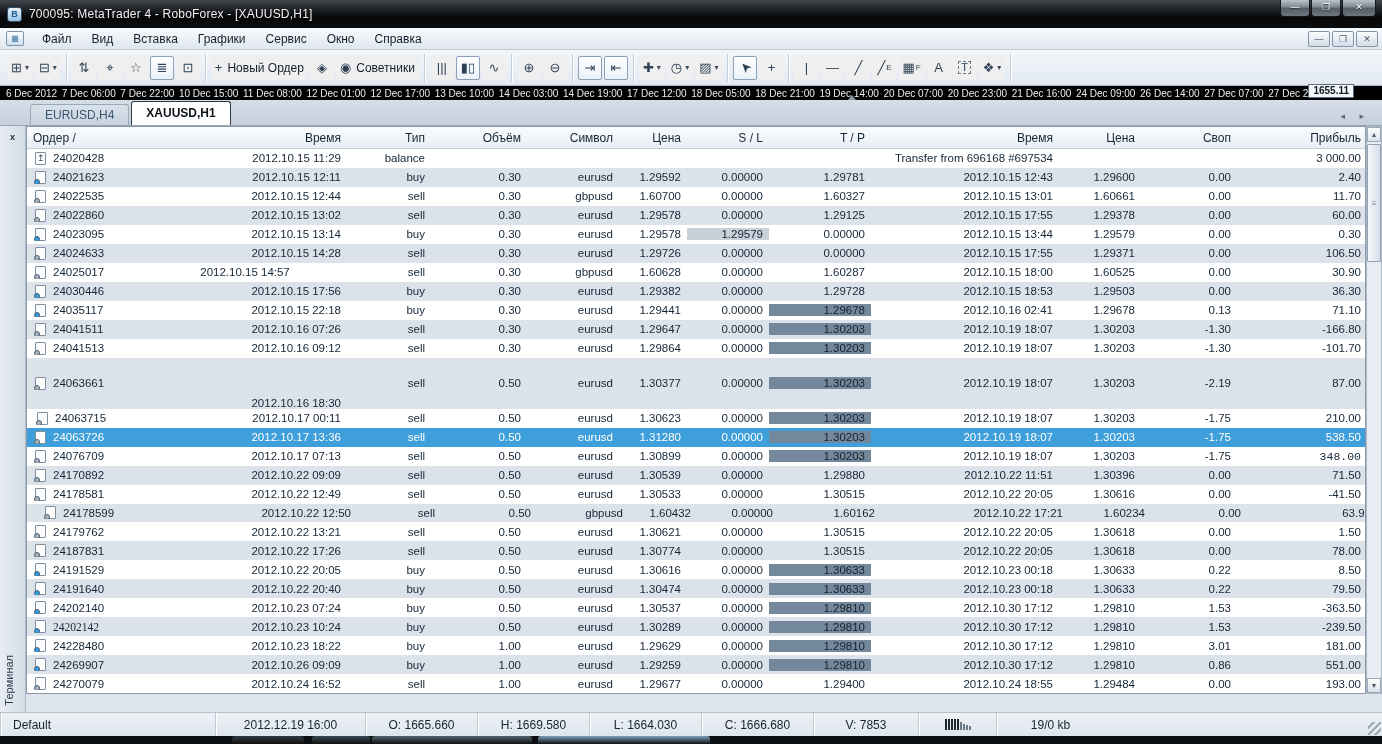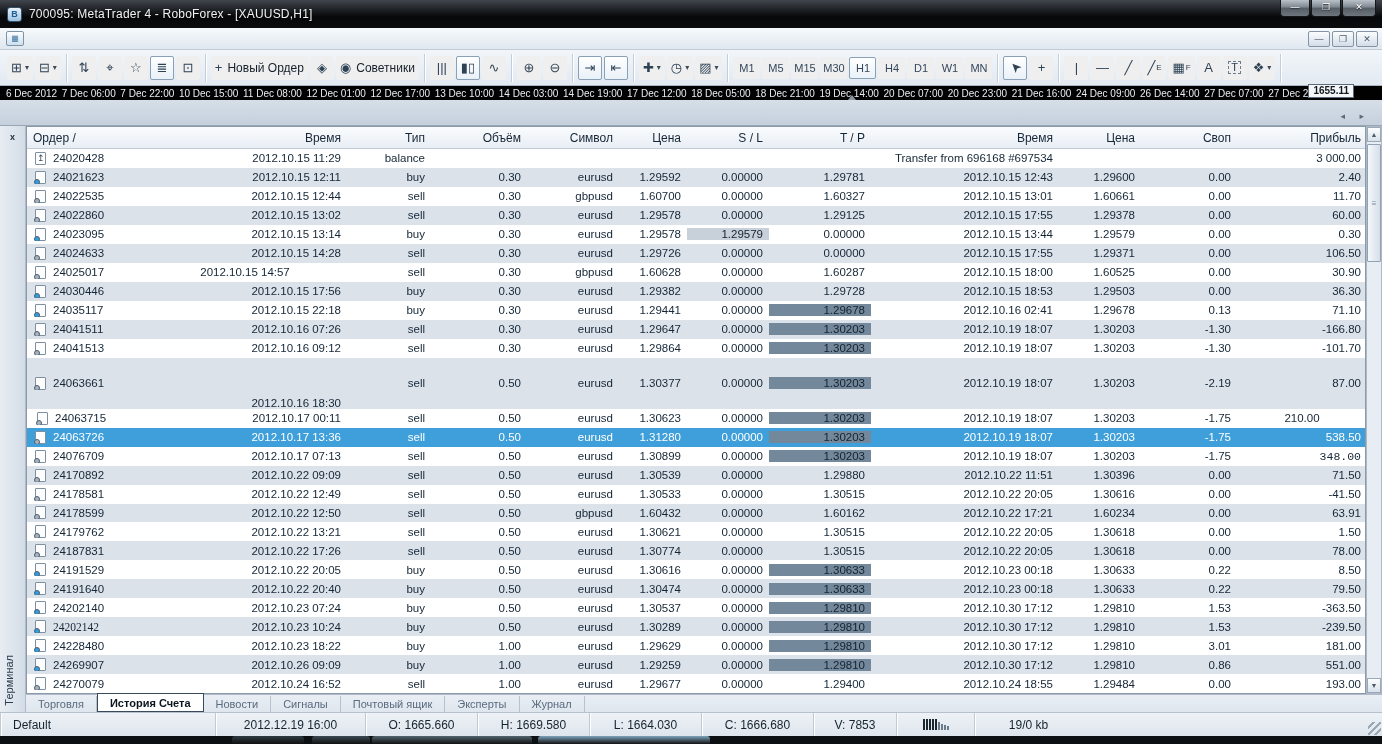--- a/index.html
+++ b/index.html
@@ -126,21 +126,21 @@
     margin-top:-2px; padding-top:2px; }
 
   
   #statusbar { position:absolute; left:0; top:712px; width:100%; height:24px;
     background:linear-gradient(180deg,#eef2f6,#dde5ed); border-top:1px solid #b6c1cd;
     display:flex; align-items:center; font-size:12px; color:#16242f; }
   .sseg { border-left:1px solid #c0cad5; box-shadow:inset 1px 0 0 #fff; height:100%;
     display:flex; align-items:center; justify-content:center; padding:0 6px; white-space:nowrap; }
   #st-help { flex:1; border-left:none; box-shadow:none; justify-content:flex-start; padding-left:7px; }
   #st-default { width:215px; justify-content:flex-start; padding-left:12px; }
-  #st-time { width:150px; } .ohlc { width:112px; } #st-vol { width:83px; }
+  #st-time { width:150px; } .ohlc { width:112px; } #st-vol { width:105px; }
   #st-conn { width:78px; display:flex; align-items:flex-end; gap:1px; padding-bottom:6px; }
   #st-conn i { display:block; width:2px; background:#1c262f; }
   #st-kb { width:108px; }
   #resize-grip { position:absolute; right:1px; bottom:1px; width:13px; height:13px;
     background:repeating-linear-gradient(135deg,transparent 0 3px,#9aa8b6 3px 5px); }
 
   
   #taskbar { position:absolute; left:0; bottom:0; width:100%; height:8px; background:#0c1013; }
   .task-blob { position:absolute; bottom:0; height:8px; border-radius:3px 3px 0 0; }
 </style>
@@ -154,20 +154,29 @@
     <span id="win-title">700095: MetaTrader 4 - RoboForex - [XAUUSD,H1]</span>
     <span id="win-controls">
       <span class="wbtn">—</span>
       <span class="wbtn">❐</span>
       <span class="wbtn close">✕</span>
     </span>
   </div>
 
   <div id="menubar">
     <span id="doc-icon">▦</span>
+    <span id="menu-items" style="display:flex;">
+        <span class="menu-item">Файл</span>
+        <span class="menu-item">Вид</span>
+        <span class="menu-item">Вставка</span>
+        <span class="menu-item">Графики</span>
+        <span class="menu-item">Сервис</span>
+        <span class="menu-item">Окно</span>
+        <span class="menu-item">Справка</span>
+      </span>
     <span id="mdi-controls">
         <span class="mdibtn">—</span>
         <span class="mdibtn">❐</span>
         <span class="mdibtn">✕</span>
       </span>
   </div>
 
   <div id="toolbar">
       <div class="tgroup">
         <button class="tbtn">
@@ -242,31 +251,20 @@
           <span class="tdrop">▾</span>
         </button>
         <button class="tbtn">
           <span class="ticon">◷</span>
           <span class="tdrop">▾</span>
         </button>
         <button class="tbtn">
           <span class="ticon">▨</span>
           <span class="tdrop">▾</span>
         </button>
-      </div>
-      <div class="tgroup">
-        <button class="tfbtn">M1</button>
-        <button class="tfbtn">M5</button>
-        <button class="tfbtn">M15</button>
-        <button class="tfbtn">M30</button>
-        <button class="tfbtn active">H1</button>
-        <button class="tfbtn">H4</button>
-        <button class="tfbtn">D1</button>
-        <button class="tfbtn">W1</button>
-        <button class="tfbtn">MN</button>
       </div>
       <div class="tgroup">
         <button class="tbtn active">
           <span class="ticon" style="transform: rotate(-135deg);">➤</span>
         </button>
         <button class="tbtn">
           <span class="ticon">+</span>
         </button>
       </div>
       <div class="tgroup">
@@ -322,20 +320,24 @@
         <span class="date-label">24 Dec 09:00</span>
         <span class="date-label">26 Dec 14:00</span>
         <span class="date-label">27 Dec 07:00</span>
         <span class="date-label">27 Dec 23:00</span>
       </span>
     <span id="axis-marker"></span>
     <span id="price-box">1655.11</span>
   </div>
 
   <div id="tabrow">
+    <span id="chart-tabs" style="display:flex;align-items:flex-end;">
+        <span class="chart-tab">EURUSD,H4</span>
+        <span class="chart-tab active">XAUUSD,H1</span>
+      </span>
     <span id="tab-arrows">◂ ▸</span>
   </div>
 
   <div id="panel">
     <div id="left-strip">
       <span id="panel-close">x</span>
       <span id="terminal-label">Терминал</span>
     </div>
     <div id="table-zone">
       <div id="thead">
@@ -589,21 +591,21 @@
             <span class="tcell ar" style="width: 204px; flex: 0 0 auto;">2012.10.17 00:11</span>
             <span class="tcell ar" style="width: 84px; flex: 0 0 auto;">sell</span>
             <span class="tcell ar" style="width: 96px; flex: 0 0 auto;">0.50</span>
             <span class="tcell ar" style="width: 92px; flex: 0 0 auto;">eurusd</span>
             <span class="tcell ar" style="width: 68px; flex: 0 0 auto;">1.30623</span>
             <span class="tcell ar" style="width: 82px; flex: 0 0 auto;">0.00000</span>
             <span class="tcell ar hl-tp" style="width: 102px; flex: 0 0 auto;">1.30203</span>
             <span class="tcell ar" style="width: 188px; flex: 0 0 auto;">2012.10.19 18:07</span>
             <span class="tcell ar" style="width: 82px; flex: 0 0 auto;">1.30203</span>
             <span class="tcell ar" style="width: 96px; flex: 0 0 auto;">-1.75</span>
-            <span class="tcell ar" style="width: 130px; flex: 0 0 auto; text-align: center;">210.00</span>
+            <span class="tcell ar" style="width: 130px; flex: 0 0 auto;">210.00</span>
           </div>
           <div class="trow alt sel">
             <span class="tcell id-cell al" style="width: 116px; flex: 0 0 auto;">
               <span class="doc-icon doc-sell">
                 <span class="dot"></span>
               </span>
               <span>24063726</span>
             </span>
             <span class="tcell ar" style="width: 204px; flex: 0 0 auto;">2012.10.17 13:36</span>
             <span class="tcell ar" style="width: 84px; flex: 0 0 auto;">sell</span>
@@ -668,21 +670,21 @@
             <span class="tcell ar" style="width: 92px; flex: 0 0 auto;">eurusd</span>
             <span class="tcell ar" style="width: 68px; flex: 0 0 auto;">1.30533</span>
             <span class="tcell ar" style="width: 82px; flex: 0 0 auto;">0.00000</span>
             <span class="tcell ar" style="width: 102px; flex: 0 0 auto;">1.30515</span>
             <span class="tcell ar" style="width: 188px; flex: 0 0 auto;">2012.10.22 20:05</span>
             <span class="tcell ar" style="width: 82px; flex: 0 0 auto;">1.30616</span>
             <span class="tcell ar" style="width: 96px; flex: 0 0 auto;">0.00</span>
             <span class="tcell ar" style="width: 130px; flex: 0 0 auto;">-41.50</span>
           </div>
           <div class="trow alt">
-            <span class="tcell id-cell al" style="width: 116px; flex: 0 0 auto;">
+            <span class="tcell id-cell al" style="width: 116px; flex: 0 0 auto; margin-left: 10px;">
               <span class="doc-icon doc-sell">
                 <span class="dot"></span>
               </span>
               <span>24178599</span>
             </span>
             <span class="tcell ar" style="width: 204px; flex: 0 0 auto;">2012.10.22 12:50</span>
             <span class="tcell ar" style="width: 84px; flex: 0 0 auto;">sell</span>
             <span class="tcell ar" style="width: 96px; flex: 0 0 auto;">0.50</span>
             <span class="tcell ar" style="width: 92px; flex: 0 0 auto;">gbpusd</span>
             <span class="tcell ar" style="width: 68px; flex: 0 0 auto;">1.60432</span>
@@ -864,29 +866,20 @@
             <span class="tcell ar" style="width: 96px; flex: 0 0 auto;">0.00</span>
             <span class="tcell ar" style="width: 130px; flex: 0 0 auto;">193.00</span>
           </div>
         </div>
     </div>
     <div id="vscroll">
       <span class="sbtn" id="sb-up">▲</span>
       <span id="sb-thumb">≡</span>
       <span class="sbtn" id="sb-down">▼</span>
     </div>
-    <div id="bottom-tabs">
-        <span class="btab">Торговля</span>
-        <span class="btab active">История Счета</span>
-        <span class="btab">Новости</span>
-        <span class="btab">Сигналы</span>
-        <span class="btab">Почтовый ящик</span>
-        <span class="btab">Эксперты</span>
-        <span class="btab">Журнал</span>
-      </div>
   </div>
 
   <div id="statusbar">
     <span class="sseg" id="st-default">Default</span>
     <span class="sseg" id="st-time">2012.12.19 16:00</span>
     <span class="sseg ohlc">O: 1665.660</span>
     <span class="sseg ohlc">H: 1669.580</span>
     <span class="sseg ohlc">L: 1664.030</span>
     <span class="sseg ohlc">C: 1666.680</span>
     <span class="sseg" id="st-vol">V: 7853</span>

